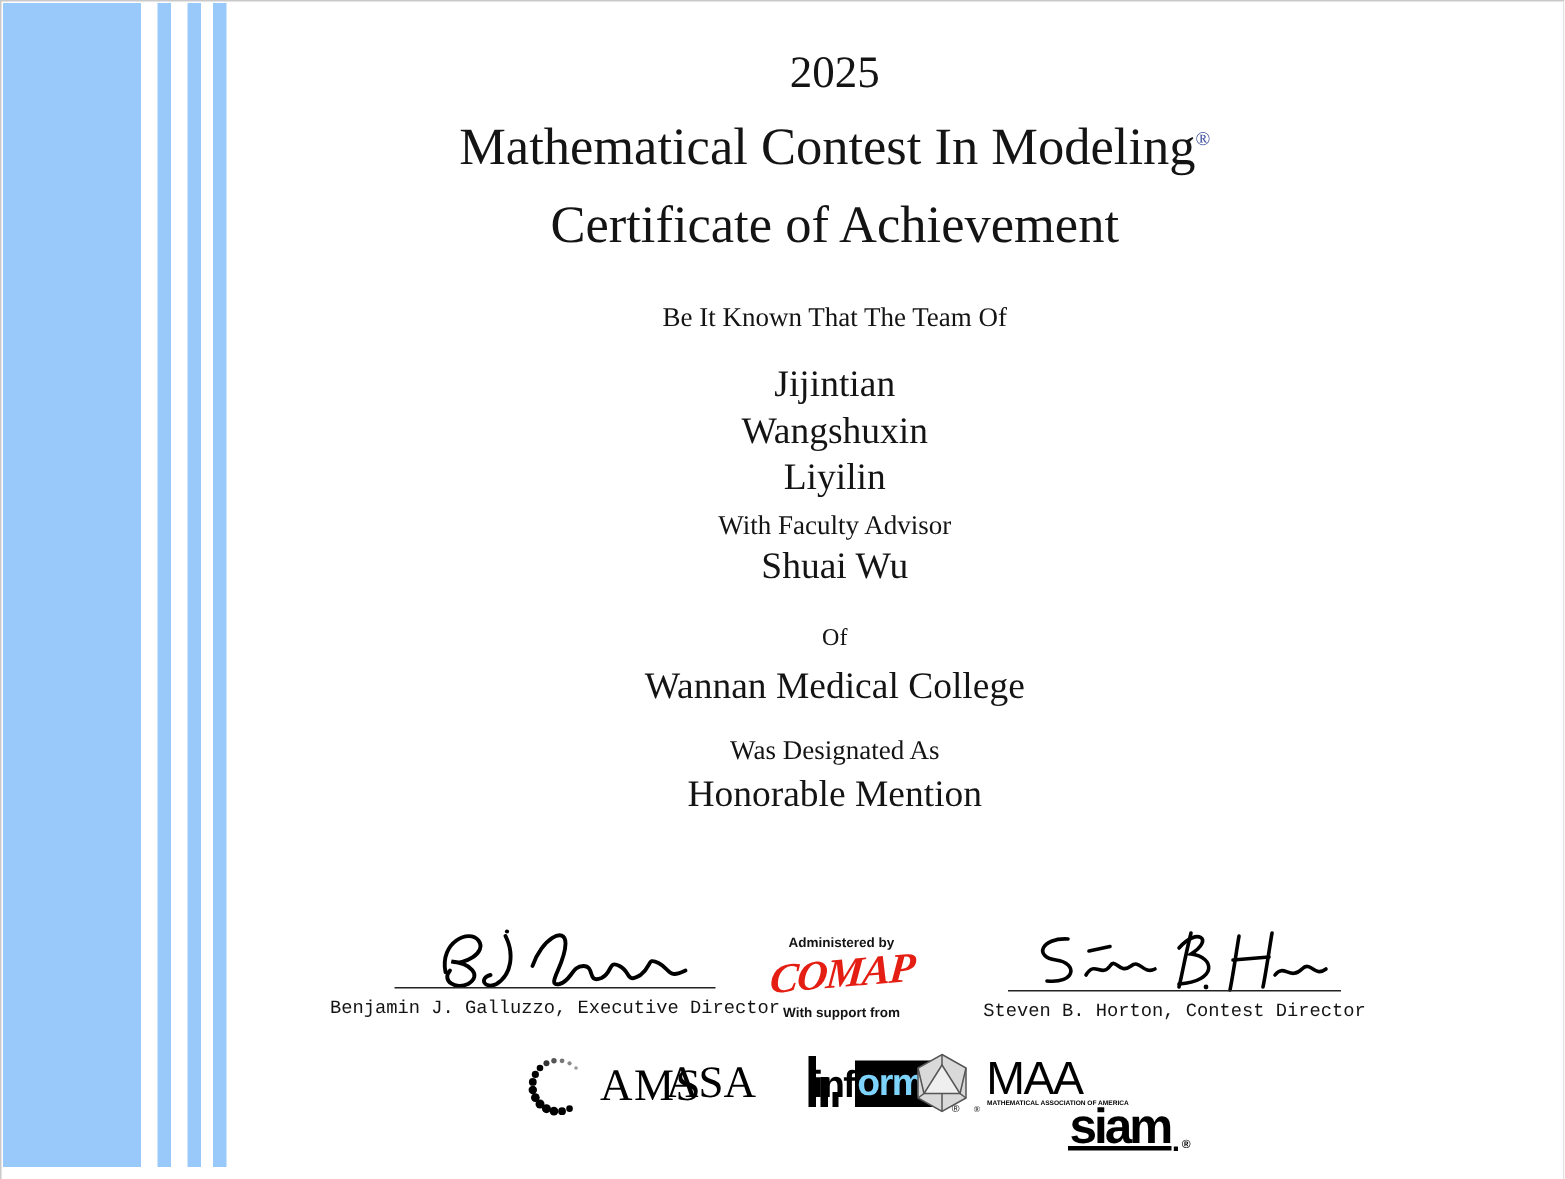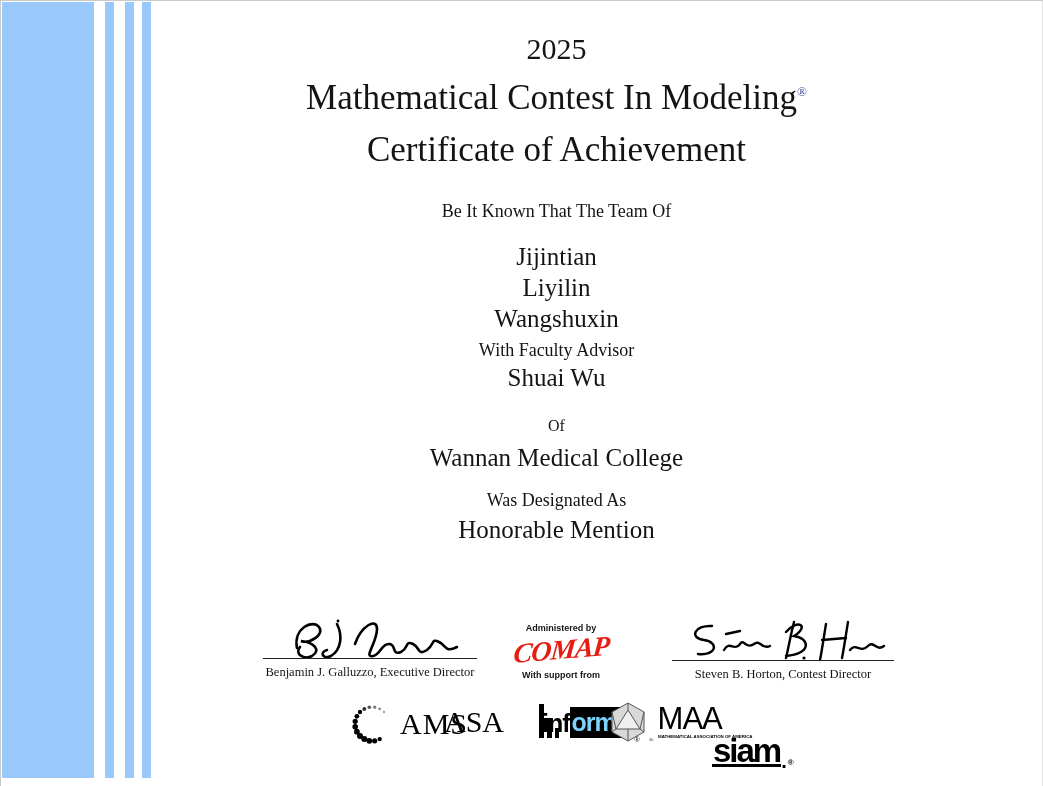--- a/index.html
+++ b/index.html
@@ -23,21 +23,21 @@
   .small-line{font-size:18px;}
   .team-intro{top:201px;}
   .team-names{top:221px;font-size:25px;line-height:31px;margin-top:20px;}
   .advisor-intro{top:340px;}
   .advisor-name{top:364px;font-size:25px;}
   .of-label{top:417px;font-size:16px;}
   .institution{top:444px;font-size:25px;}
   .designation-intro{top:490px;}
   .designation{top:516px;font-size:25px;}
   
-  .sig-block{position:absolute;display:flex;flex-direction:column;align-items:center;}
+  .sig-block{position:absolute;display:flex;flex-direction:column;align-items:center;font-family:Liberation Mono, monospace;}
   .sig-left{left:263px;top:614px;width:214px;}
   .sig-right{left:672px;top:616px;width:222px;}
   .sig-svg{display:block;}
   .sig-rule{width:100%;border-bottom:1.4px solid #222;margin-top:-4px;}
   .sig-caption{font-size:12.5px;margin-top:6px;white-space:nowrap;}
   .comap-block{position:absolute;left:503px;top:623px;width:116px;text-align:center;font-family:"Liberation Sans",sans-serif;}
   .tiny-bold{font-size:9px;font-weight:700;letter-spacing:0;}
   .comap-logo{
     font-family:"Liberation Serif",serif;font-style:italic;font-weight:700;
     font-size:28px;color:#e41e13;transform:skewX(-10deg) rotate(-5deg);
@@ -77,22 +77,22 @@
 <div class="line year">2025</div>
 
 <div class="line title"><span>Mathematical Contest In Modeling</span><sup>®</sup></div>
 
 <div class="line subtitle">Certificate of Achievement</div>
 
 <div class="line small-line team-intro">Be It Known That The Team Of</div>
 
 <div class="line team-names">
   <div>Jijintian</div>
+  <div>Wangshuxin</div>
   <div>Liyilin</div>
-  <div>Wangshuxin</div>
 </div>
 
 <div class="line small-line advisor-intro">With Faculty Advisor</div>
 <div class="line advisor-name">Shuai Wu</div>
 
 <div class="line of-label">Of</div>
 <div class="line institution">Wannan Medical College</div>
 
 <div class="line small-line designation-intro">Was Designated As</div>
 <div class="line designation">Honorable Mention</div>

